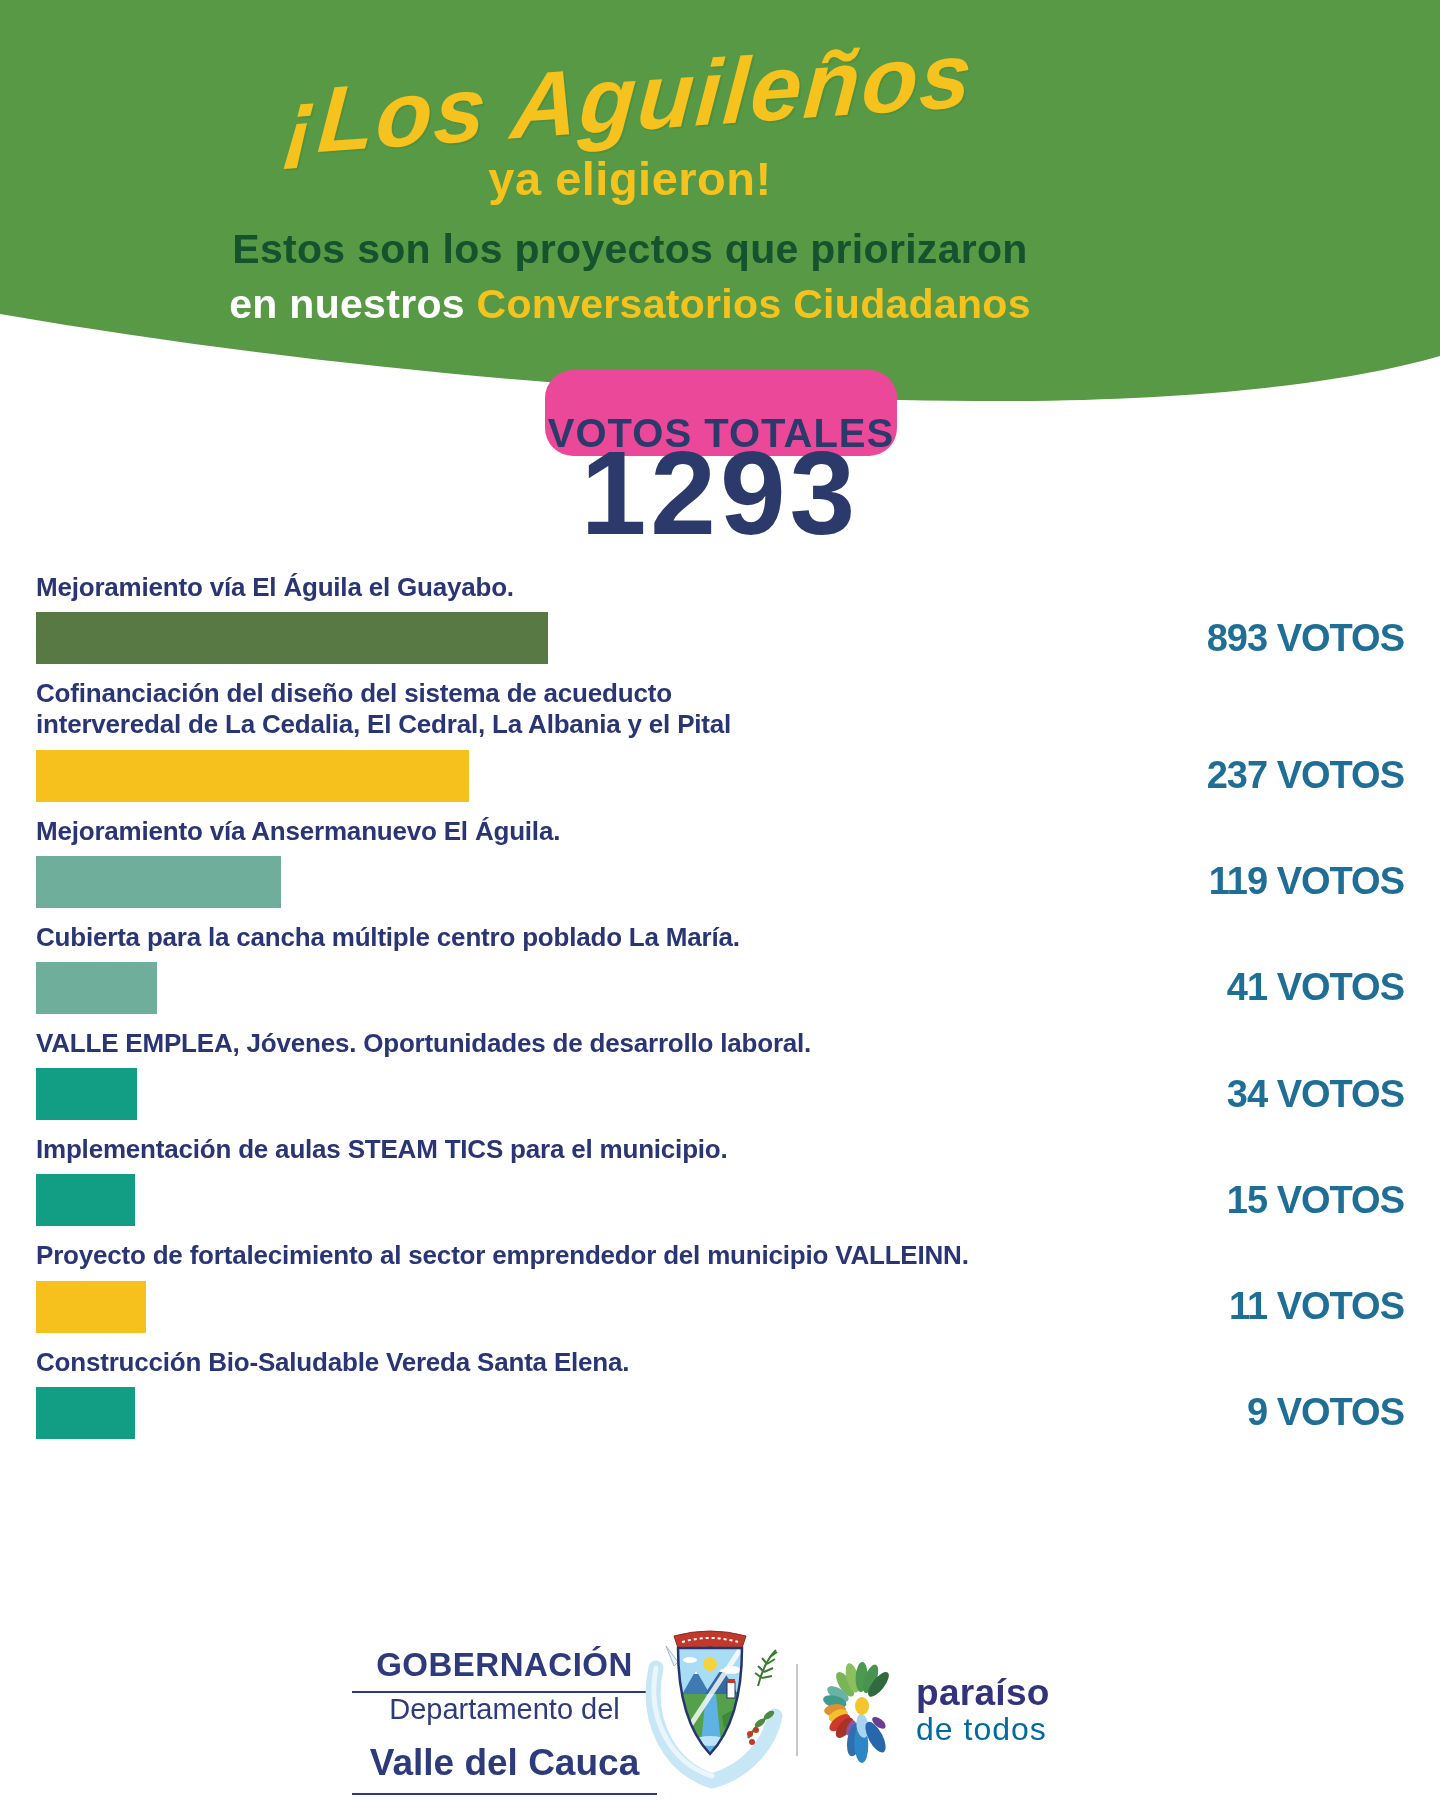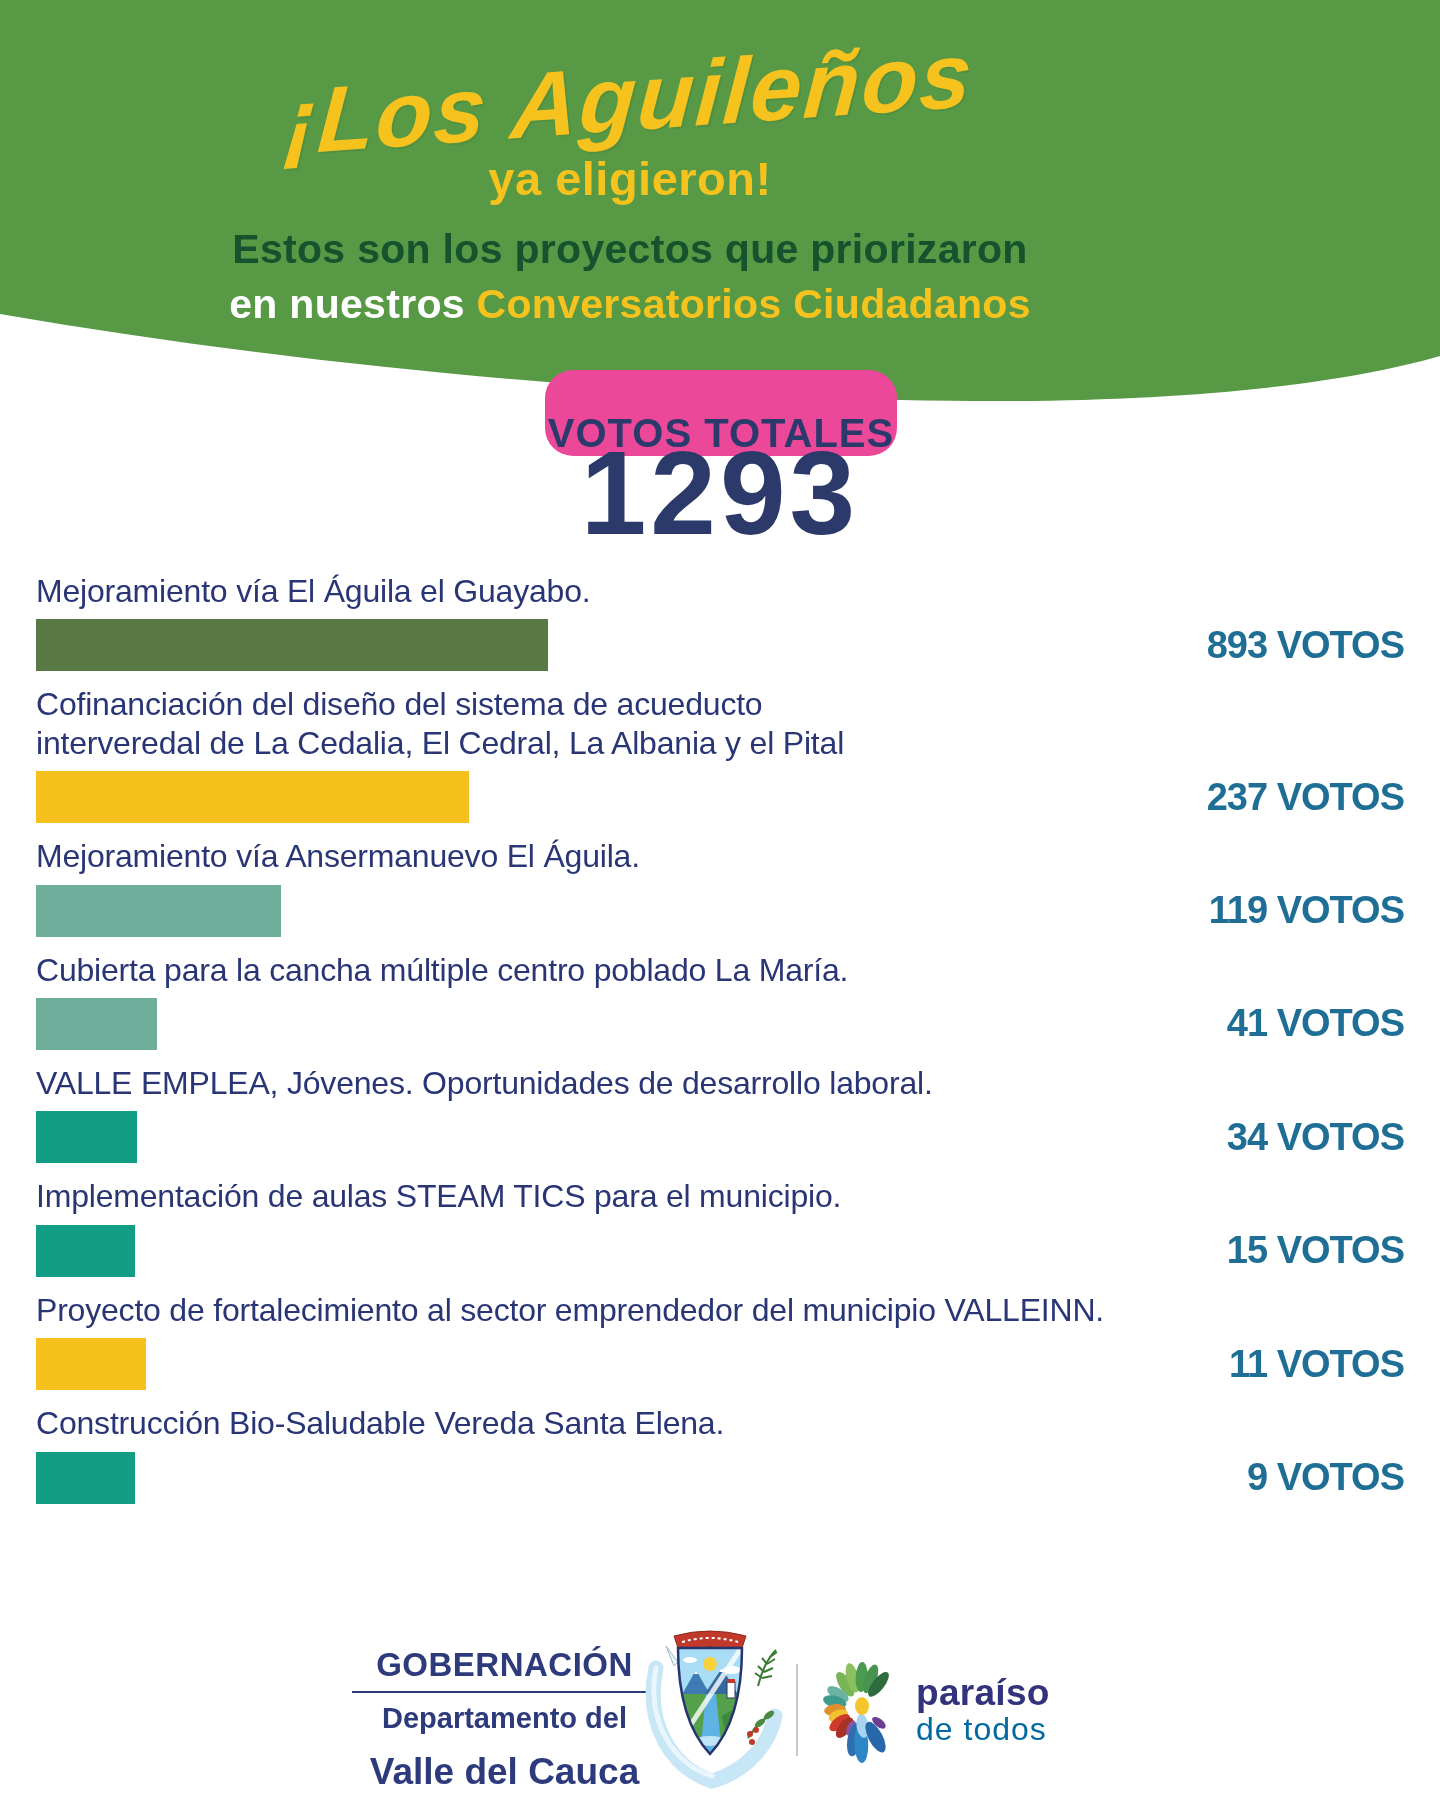--- a/index.html
+++ b/index.html
@@ -51,41 +51,41 @@
   .totals-value{
     position:absolute;top:434px;left:0;width:1440px;
     text-align:center;
     font-size:118px;font-weight:800;color:var(--navy);
     letter-spacing:4px;line-height:1;
   }
   
   .rows{position:absolute;top:572px;left:36px;right:36px;}
   .row{margin-bottom:0;}
   .row-label{
-    font-size:32px;font-weight:400;color:var(--label-navy);
+    font-size:26px;font-weight:700;color:var(--label-navy);
     line-height:1.2;letter-spacing:-0.2px;white-space:pre-line;
   }
   .bar-line{
     display:flex;align-items:center;
     margin-top:9px;margin-bottom:14px;height:52px;
   }
   .bar{height:52px;flex:0 0 auto;}
   .votes{
     margin-left:auto;
     font-size:38px;font-weight:800;color:var(--votes-teal);
     letter-spacing:-1px;white-space:nowrap;
   }
   
   .gov{
     position:absolute;left:352px;top:1646px;width:305px;
     text-align:center;color:var(--footer-navy);
   }
   .gov-l1{font-size:33px;font-weight:700;letter-spacing:0.5px;
     padding-bottom:7px;border-bottom:2px solid var(--footer-navy);}
-  .gov-l2{font-size:29px;font-weight:700;margin-top:9px;}
+  .gov-l2{font-size:29px;font-weight:400;}
   .gov-l3{font-size:37px;font-weight:800;margin-top:16px;
     padding-bottom:9px;border-bottom:2px solid var(--footer-navy);}
   .gov-l4{font-size:25px;font-weight:400;margin-top:8px;color:#4c5568;}
   .crest{position:absolute;left:636px;top:1626px;}
   .footer-divider{
     position:absolute;left:796px;top:1664px;width:2px;height:92px;
     background:#c8c8c8;
   }
   .paraiso{
     position:absolute;left:812px;top:1634px;

